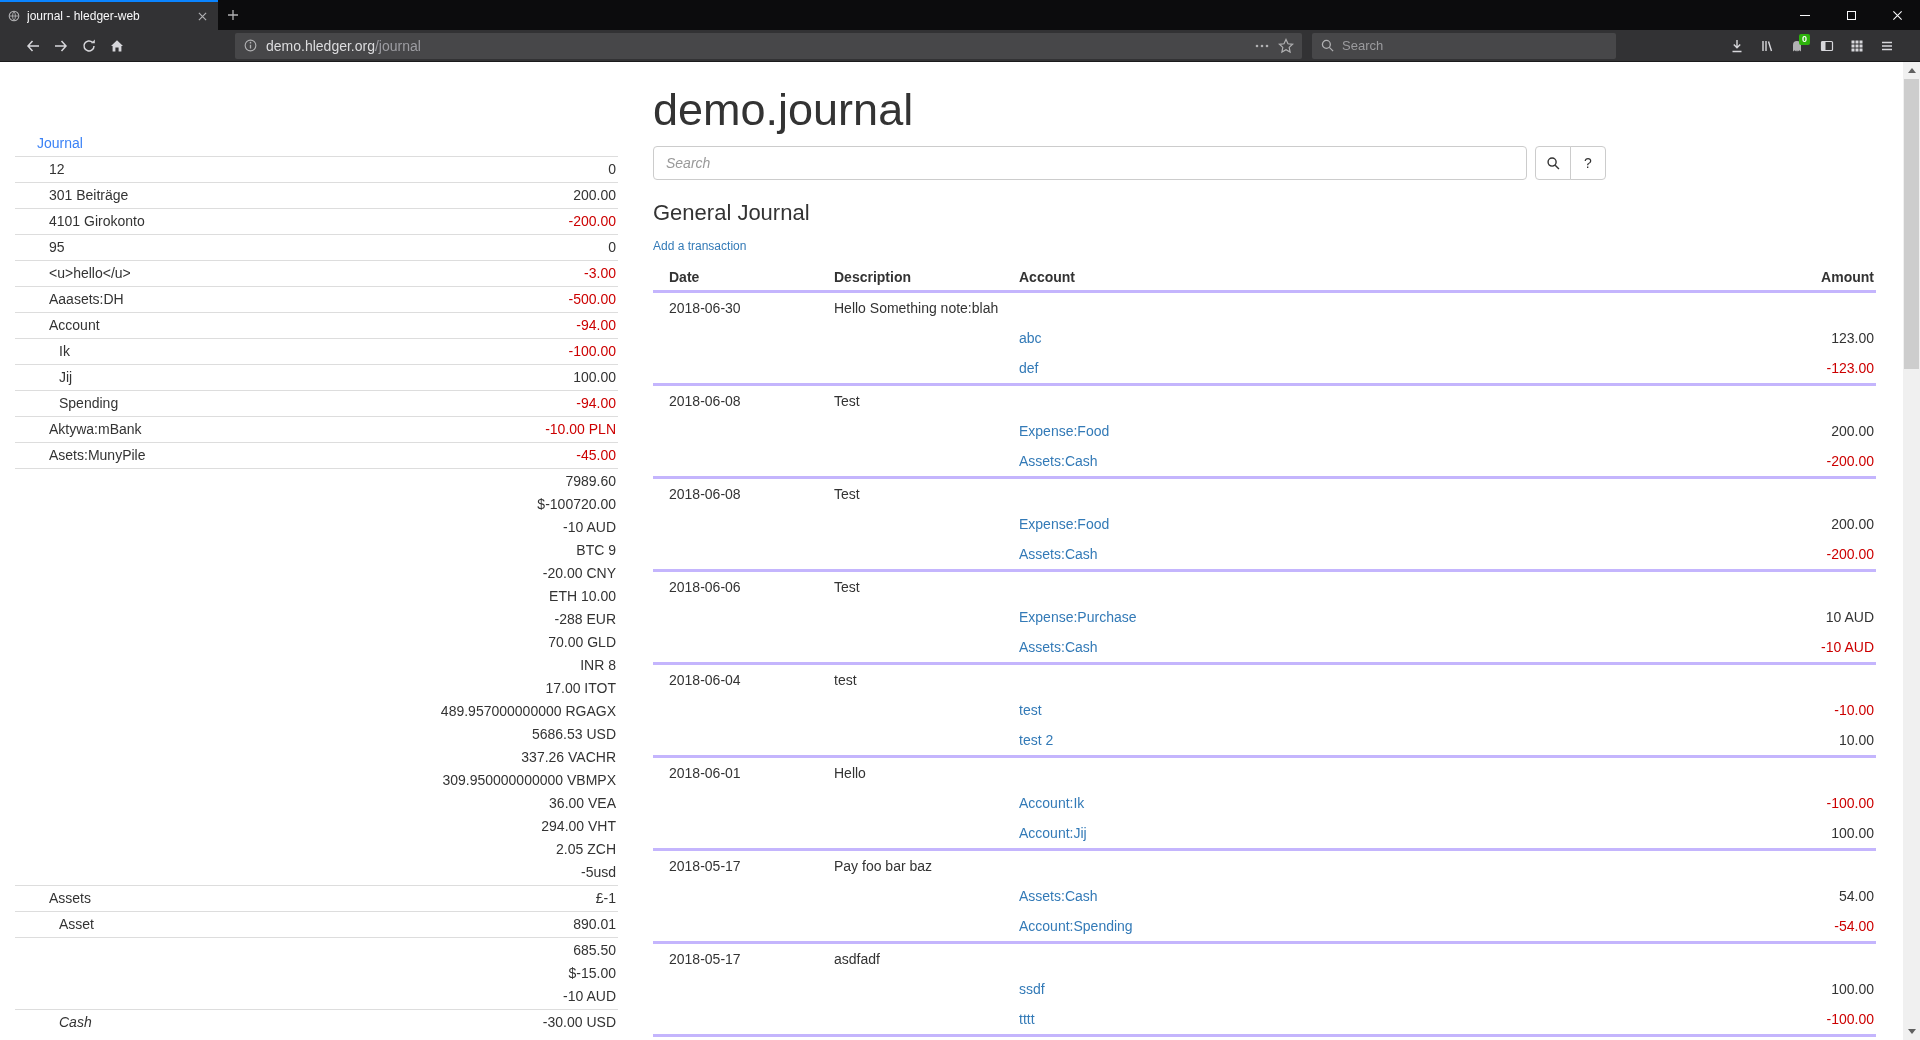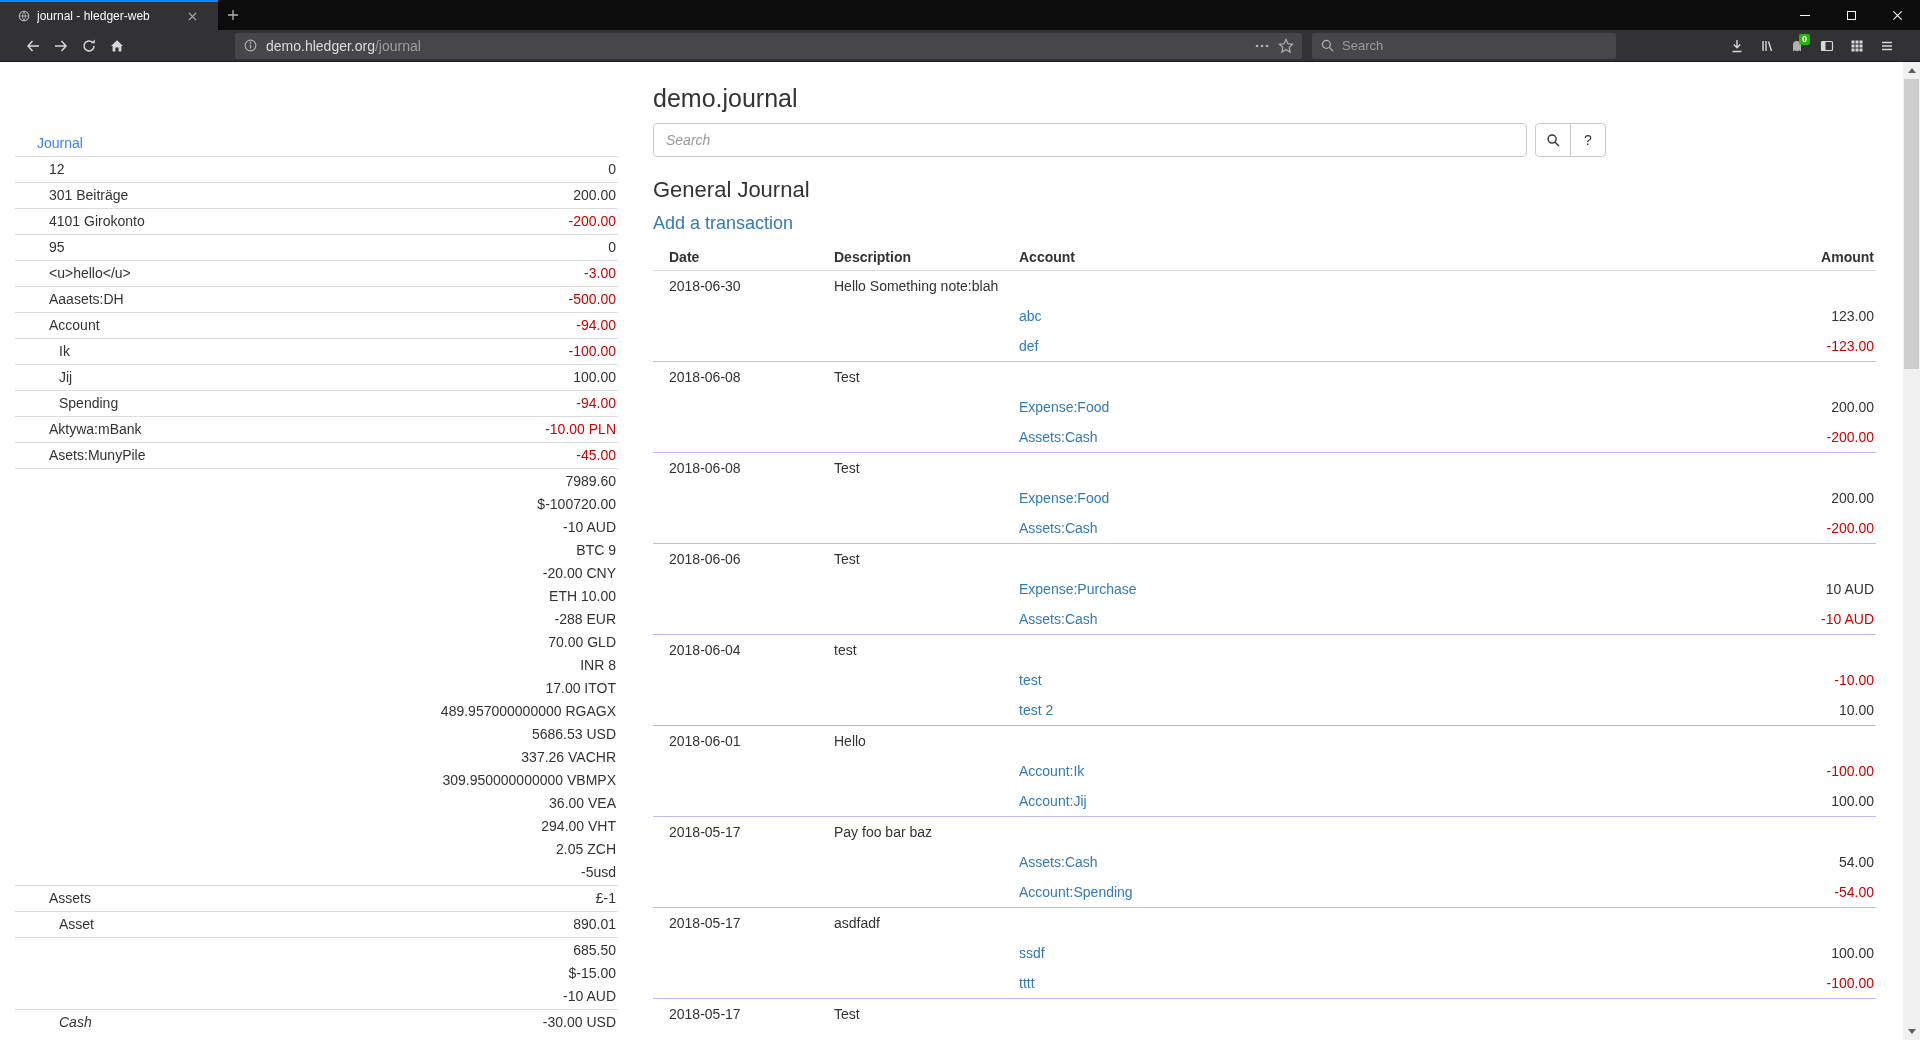--- a/index.html
+++ b/index.html
@@ -1,21 +1,21 @@
 <!DOCTYPE html>
 <html><head>
 <meta charset="utf-8">
 <style>
   * { margin:0; padding:0; box-sizing:border-box; }
   html,body { width:1920px; height:1040px; overflow:hidden; background:#0c0c0d; }
   body { font-family:"Liberation Sans", sans-serif; }
 
   
   .titlebar { height:30px; background:#0c0c0d; display:flex; align-items:stretch; }
-  .tab { width:218px; background:#323234; border-top:2px solid #0a84ff; display:flex; align-items:center; padding:0 17px; gap:6px; }
+  .tab { width:218px; background:#323234; border-top:2px solid #0a84ff; display:flex; align-items:center; padding:0 7px; gap:6px; }
   .tab-title { flex:1; color:#f9f9fa; font-size:12px; white-space:nowrap; overflow:hidden; }
   .icon-btn { display:flex; align-items:center; justify-content:center; }
   .tab-close { width:18px; height:18px; border-radius:2px; }
   .new-tab { width:30px; display:flex; align-items:center; justify-content:center; }
   .win-controls { margin-left:auto; display:flex; }
   .win-btn { width:46px; display:flex; align-items:center; justify-content:center; }
   .glyph-min { width:10px; height:1px; background:#f9f9fa; display:block; }
   .glyph-max { width:9px; height:9px; border:1px solid #f9f9fa; display:block; }
 
   .toolbar { height:32px; background:#323234; border-bottom:1px solid #1a1a1c; display:flex; align-items:center; padding:0 19px; }
@@ -37,34 +37,34 @@
   .sidebar table { width:100%; border-collapse:collapse; font-size:14px; }
   .sidebar td { border-top:1px solid #ddd; vertical-align:top; padding:1px 2px; line-height:23px; }
   .sidebar tr.journal-row td { border-top:none; padding-left:22px; }
   .journal-link { color:#3b82f6; font-weight:normal; text-decoration:none; cursor:pointer; }
   .acct-name { padding-left:22px !important; }
   .acct-link { color:#333; text-decoration:none; cursor:pointer; display:inline-block; }
   .acct-amt { text-align:right; white-space:nowrap; }
   .neg { color:#cc0000; }
 
   .main { position:absolute; left:653px; top:0; width:1223px; }
-  .page-title { font-size:25px; font-weight:500; color:#333; margin:22px 0 10px; }
+  .page-title { font-size:45px; font-weight:500; color:#333; margin:22px 0 10px; }
   .search-row { display:flex; align-items:stretch; }
   .search-input { width:874px; height:34px; border:1px solid #ccc; border-radius:4px; padding:6px 12px; font-size:14px; font-family:inherit; color:#555; outline:none; }
   .search-input::placeholder { color:#999; font-style:italic; }
   .btn-group { display:flex; margin-left:8px; }
   .btn { width:36px; height:34px; background:#fff; border:1px solid #ccc; color:#333; font-size:14px; font-family:inherit; display:flex; align-items:center; justify-content:center; cursor:pointer; }
   .btn:first-child { border-radius:4px 0 0 4px; }
   .btn + .btn { border-radius:0 4px 4px 0; margin-left:-1px; }
   .journal-heading { font-size:22px; font-weight:500; color:#333; margin:20px 0 10px; }
-  .add-link { display:inline-block; color:#337ab7; font-size:18px; text-decoration:none; cursor:pointer; }
+  .add-link { display:inline-block; color:#337ab7; font-size:12px; text-decoration:none; cursor:pointer; }
   .journal-table { width:100%; border-collapse:collapse; table-layout:fixed; font-size:14px; margin-top:10px; }
   .journal-table th { text-align:left; font-weight:bold; padding:5px 8px 5px 16px; border-bottom:1px solid #ddd; }
   .journal-table td { padding:5px 8px 5px 16px; line-height:20px; vertical-align:top; }
-  .journal-table tr.txn-title td { border-top:1px solid #c4b5fd; }
+  .journal-table tr.txn-title td { border-top:3px solid #c4b5fd; }
   .journal-table th.amount, .journal-table td.amount { text-align:right; padding-left:8px; padding-right:2px; white-space:nowrap; }
   .journal-table a { color:#337ab7; text-decoration:none; cursor:pointer; }
 
   .scrollbar { position:absolute; right:0; top:0; width:17px; height:978px; background:#f0f0f0; }
   .sb-arrow { height:17px; display:flex; align-items:center; justify-content:center; }
   .sb-arrow.down { position:absolute; bottom:0; left:0; width:17px; }
   .tri-up { width:0; height:0; border-left:4px solid transparent; border-right:4px solid transparent; border-bottom:5px solid #606060; }
   .tri-down { width:0; height:0; border-left:4px solid transparent; border-right:4px solid transparent; border-top:5px solid #606060; }
   .sb-thumb { position:absolute; top:17px; left:1px; width:15px; height:290px; background:#cdcdcd; }
 </style>

